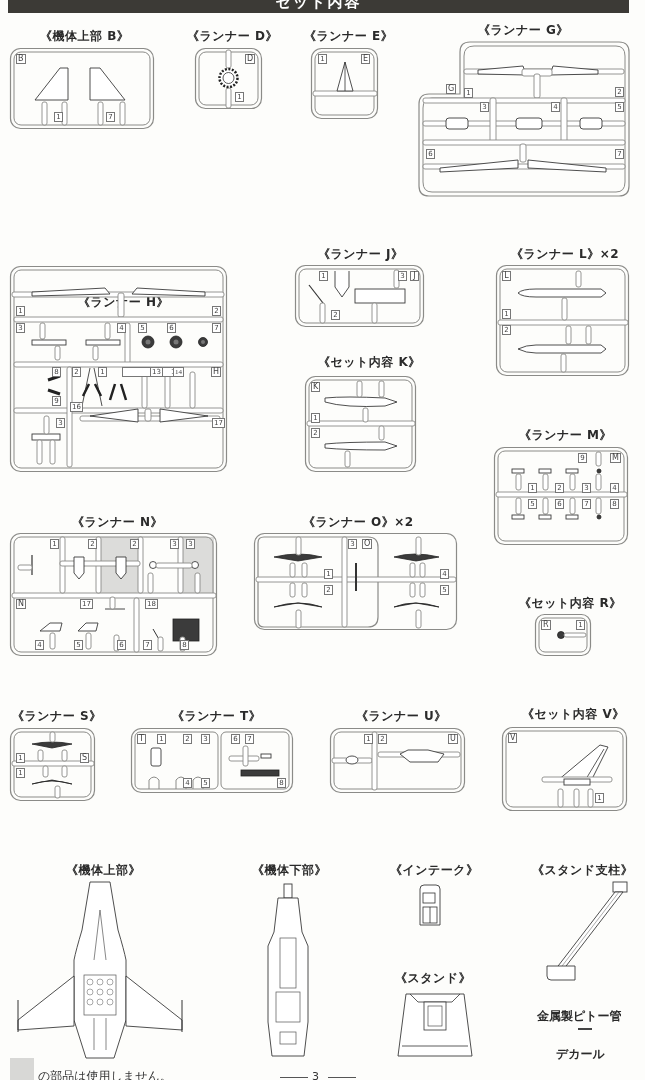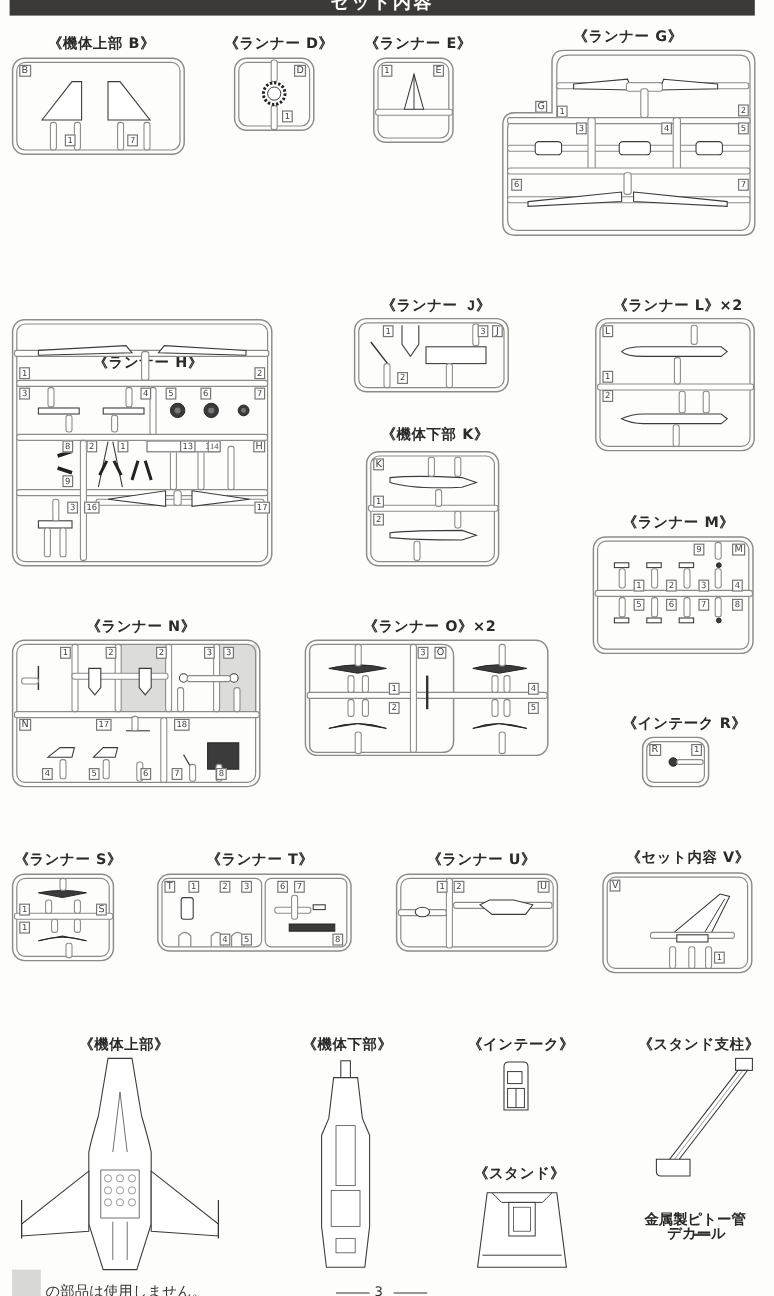--- a/index.html
+++ b/index.html
@@ -159,44 +159,44 @@
   <span class="tag" style="left:157px;top:57px;">6</span>
   <span class="tag" style="left:202px;top:57px;">7</span>
   <span class="tag" style="left:42px;top:101px;">8</span>
   <span class="tag" style="left:42px;top:130px;">9</span>
   <span class="tag" style="left:62px;top:101px;">2</span>
   <span class="tag" style="left:88px;top:101px;">1</span>
   <span class="tag" style="left:112px;top:101px;padding-left:48px;">12</span>
   <span class="tag" style="left:140px;top:101px;">13</span>
   <span class="tag" style="left:163px;top:101px;font-family:Liberation Serif, serif;">14</span>
   <span class="tag" style="left:46px;top:152px;">3</span>
-  <span class="tag" style="left:60px;top:152px;">16</span>
+  <span class="tag" style="left:60px;top:136px;">16</span>
   <span class="tag" style="left:202px;top:152px;">17</span>
   <span class="tag letter" style="left:201px;top:101px;">H</span>
 </div>
 
-<div class="label" style="left:318px;top:246px;font-family:Liberation Mono, monospace;">《ランナー J》</div>
+<div class="label" style="left:318px;top:246px;">《ランナー J》</div>
 <div class="runner" style="left:295px;top:265px;width:130px;height:63px;">
   <svg width="130" height="63">
     <rect class="frame-outer" x="0.5" y="0.5" width="128" height="61" rx="10"></rect>
     <rect class="frame-inner" x="4" y="4" width="121" height="54" rx="7"></rect>
     <line x1="14" y1="20" x2="28" y2="38" stroke="#333" stroke-width="1.2"></line>
     <rect class="sprue" x="25" y="38" width="5" height="20" rx="2"></rect>
     <path class="part" d="M40 6 L40 22 L47 32 L54 22 L54 6"></path>
     <rect class="part" x="60" y="24" width="50" height="14"></rect>
     <rect class="sprue" x="77" y="38" width="5" height="20" rx="2"></rect>
     <rect class="sprue" x="99" y="5" width="5" height="18" rx="2"></rect>
   </svg>
   <span class="tag" style="left:24px;top:6px;">1</span>
   <span class="tag" style="left:36px;top:45px;">2</span>
   <span class="tag" style="left:103px;top:6px;">3</span>
   <span class="tag letter" style="left:115px;top:6px;">J</span>
 </div>
 
-<div class="label" style="left:318px;top:354px;">《機体下部 K》</div>
+<div class="label" style="left:318px;top:354px;">《セット内容 K》</div>
 <div class="runner" style="left:305px;top:376px;width:112px;height:97px;">
   <svg width="112" height="97">
     <rect class="frame-outer" x="0.5" y="0.5" width="110" height="95" rx="10"></rect>
     <rect class="frame-inner" x="4" y="4" width="103" height="88" rx="7"></rect>
     <rect class="sprue" x="2" y="45" width="108" height="5" rx="2"></rect>
     <path class="part" d="M20 22 Q40 20 80 22 L92 26 L80 30 Q40 32 20 26 Z"></path>
     <path class="part" d="M20 68 Q40 66 80 66 L92 70 L80 74 Q40 74 20 72 Z"></path>
     <rect class="sprue" x="52" y="5" width="5" height="16" rx="2"></rect>
     <rect class="sprue" x="74" y="5" width="5" height="16" rx="2"></rect>
     <rect class="sprue" x="58" y="32" width="5" height="14" rx="2"></rect>
@@ -339,21 +339,21 @@
     <rect class="sprue" x="162" y="77" width="5" height="18" rx="2"></rect>
   </svg>
   <span class="tag letter" style="left:108px;top:6px;">O</span>
   <span class="tag" style="left:70px;top:36px;">1</span>
   <span class="tag" style="left:70px;top:52px;">2</span>
   <span class="tag" style="left:94px;top:6px;">3</span>
   <span class="tag" style="left:186px;top:36px;">4</span>
   <span class="tag" style="left:186px;top:52px;">5</span>
 </div>
 
-<div class="label" style="left:519px;top:595px;">《インテーク R》</div>
+<div class="label" style="left:519px;top:595px;">《セット内容 R》</div>
 <div class="runner" style="left:535px;top:614px;width:57px;height:43px;">
   <svg width="57" height="43">
     <rect class="frame-outer" x="0.5" y="0.5" width="55" height="41" rx="9"></rect>
     <rect class="frame-inner" x="4" y="4" width="48" height="34" rx="6"></rect>
     <circle cx="26" cy="21" r="3.5" class="part-dark"></circle>
     <rect class="sprue" x="29" y="19" width="22" height="4" rx="2"></rect>
   </svg>
   <span class="tag letter" style="left:6px;top:6px;">R</span>
   <span class="tag" style="left:41px;top:6px;">1</span>
 </div>
@@ -500,19 +500,19 @@
     <path class="part" d="M10 2 L68 2 L76 64 L2 64 Z"></path>
     <path d="M14 2 Q20 8 22 10 L56 10 Q58 8 64 2" fill="none" stroke="#333" stroke-width="0.8"></path>
     <rect x="28" y="10" width="22" height="28" fill="#fff" stroke="#333" stroke-width="0.8"></rect>
     <rect x="32" y="14" width="14" height="20" fill="#fff" stroke="#333" stroke-width="0.6"></rect>
     <line x1="6" y1="54" x2="72" y2="54" stroke="#333" stroke-width="0.8"></line>
   </svg>
 </div>
 
 <div class="plain-label" style="left:537px;top:1008px;">金属製ピトー管</div>
 <div style="position:absolute;left:578px;top:1028px;width:14px;height:1.5px;background:#444;"></div>
-<div class="plain-label" style="left:556px;top:1020px;">デカール</div>
+<div class="plain-label" style="left:556px;top:1046px;">デカール</div>
 
 <div class="note-swatch"></div>
 <div class="note">の部品は使用しません。</div>
 <div class="page-line" style="left:280px;"></div>
 <div class="page-num">3</div>
 <div class="page-line" style="left:328px;"></div>
 
 </body></html>

